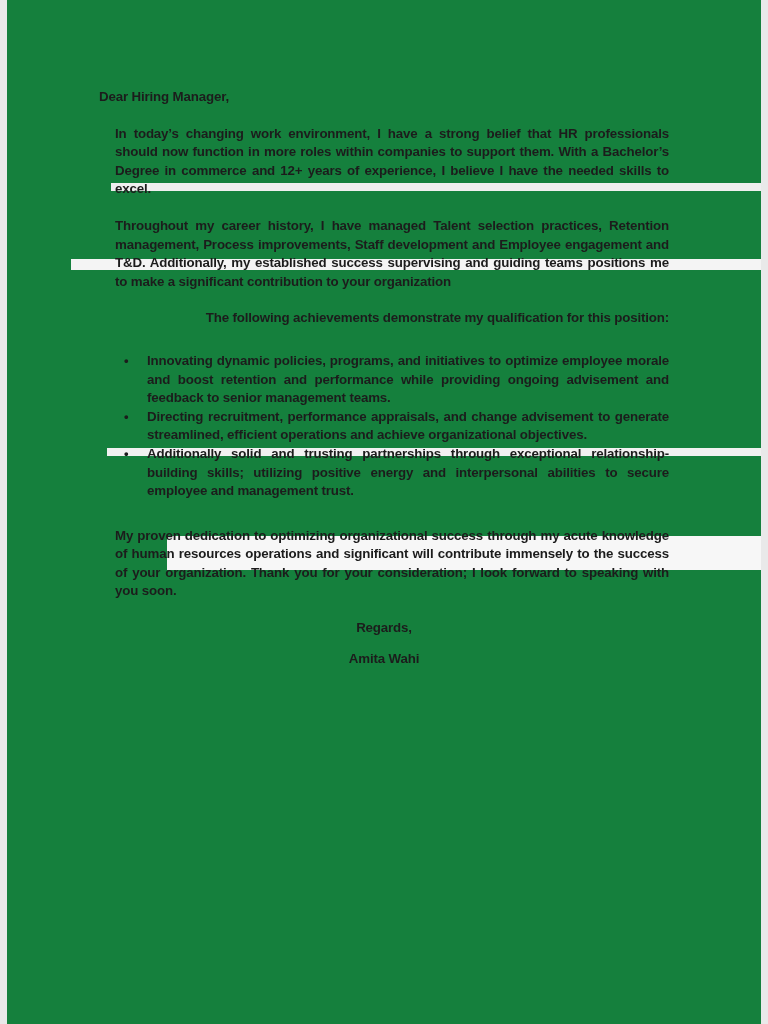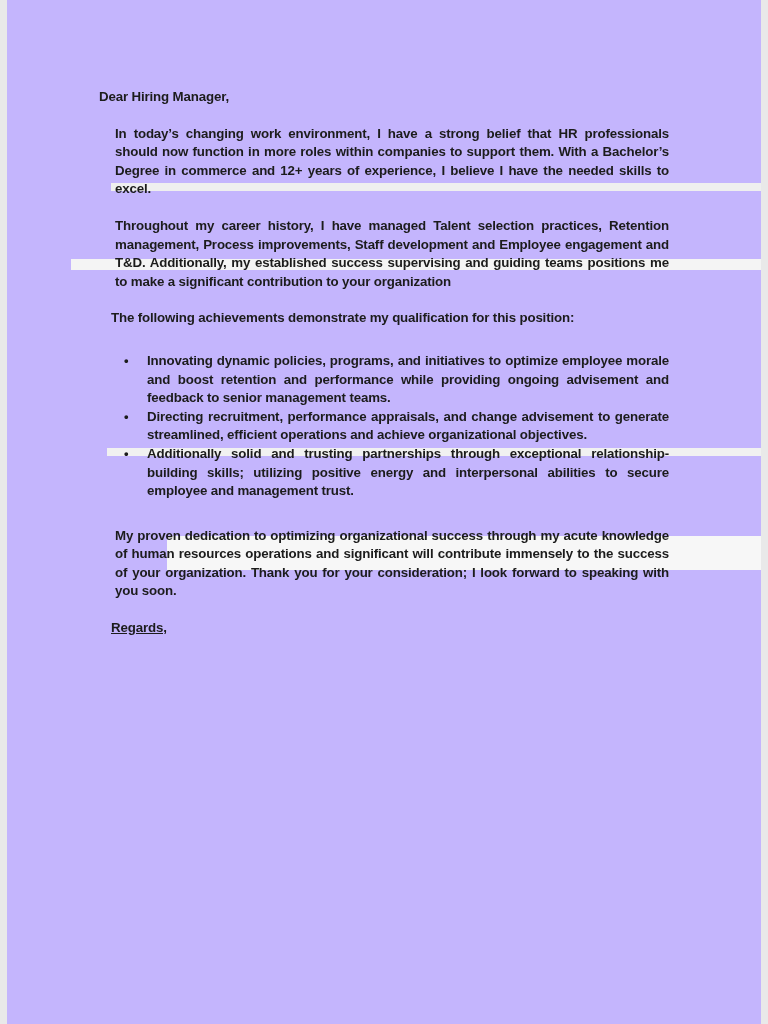--- a/index.html
+++ b/index.html
@@ -5,21 +5,21 @@
   html, body {
     margin: 0;
     padding: 0;
     background: #e9e9e9;
   }
   .page {
     position: relative;
     width: 754px;
     height: 1024px;
     margin: 0 auto;
-    background: #c4b5fd;
+    background: #15803d;
     overflow: hidden;
     font-family: "Liberation Sans", "DejaVu Sans", sans-serif;
     color: #1c1c1c;
   }
   .content {
     position: relative;
     z-index: 2;
     padding: 88px 92px 0 92px;
     font-size: 13.3px;
     font-weight: 600;
@@ -28,22 +28,22 @@
   }
   .salutation {
     margin: 0 0 18px 0;
     text-align: left;
   }
   .para {
     margin: 0 0 18px 16px;
     text-align: justify;
   }
   .lead-in {
-    margin: 0 0 8px 12px;
-    text-align: left;
+    margin: 0 0 8px 0;
+    text-align: right;
   }
   ul.achievements {
     list-style: none;
     margin: 24px 0 26px 0;
     padding: 0 0 0 25px;
   }
   ul.achievements li {
     display: flex;
     align-items: flex-start;
     margin: 0;
@@ -55,22 +55,21 @@
   }
   ul.achievements .bullet-text {
     flex: 1 1 auto;
     text-align: justify;
   }
   .closing-block {
     margin-top: 18px;
   }
   .closing-block p {
     margin: 12px;
-    text-align: left;
-    text-decoration: underline;
+    text-align: center;
   }
   
   .band {
     position: absolute;
     z-index: 1;
     background: #f4f4f4;
   }
   .band-1 { left: 104px; top: 183px; width: 664px; height: 8px; background: #efefef; }
   .band-2 { left: 64px;  top: 259px; width: 704px; height: 11px; }
   .band-3 { left: 100px; top: 448px; width: 668px; height: 8px; background: #f1f1f1; }
@@ -108,16 +107,17 @@
       <li>
         <span class="bullet">•</span>
         <span class="bullet-text">Additionally solid and trusting partnerships through exceptional relationship-building skills; utilizing positive energy and interpersonal abilities to secure employee and management trust.</span>
       </li>
     </ul>
 
     <p class="para">My proven dedication to optimizing organizational success through my acute knowledge of human resources operations and significant will contribute immensely to the success of your organization. Thank you for your consideration; I look forward to speaking with you soon.</p>
 
     <div class="closing-block">
       <p>Regards,</p>
+      <p>Amita Wahi</p>
     </div>
 
   </div>
 </div>
 
 </body></html>

